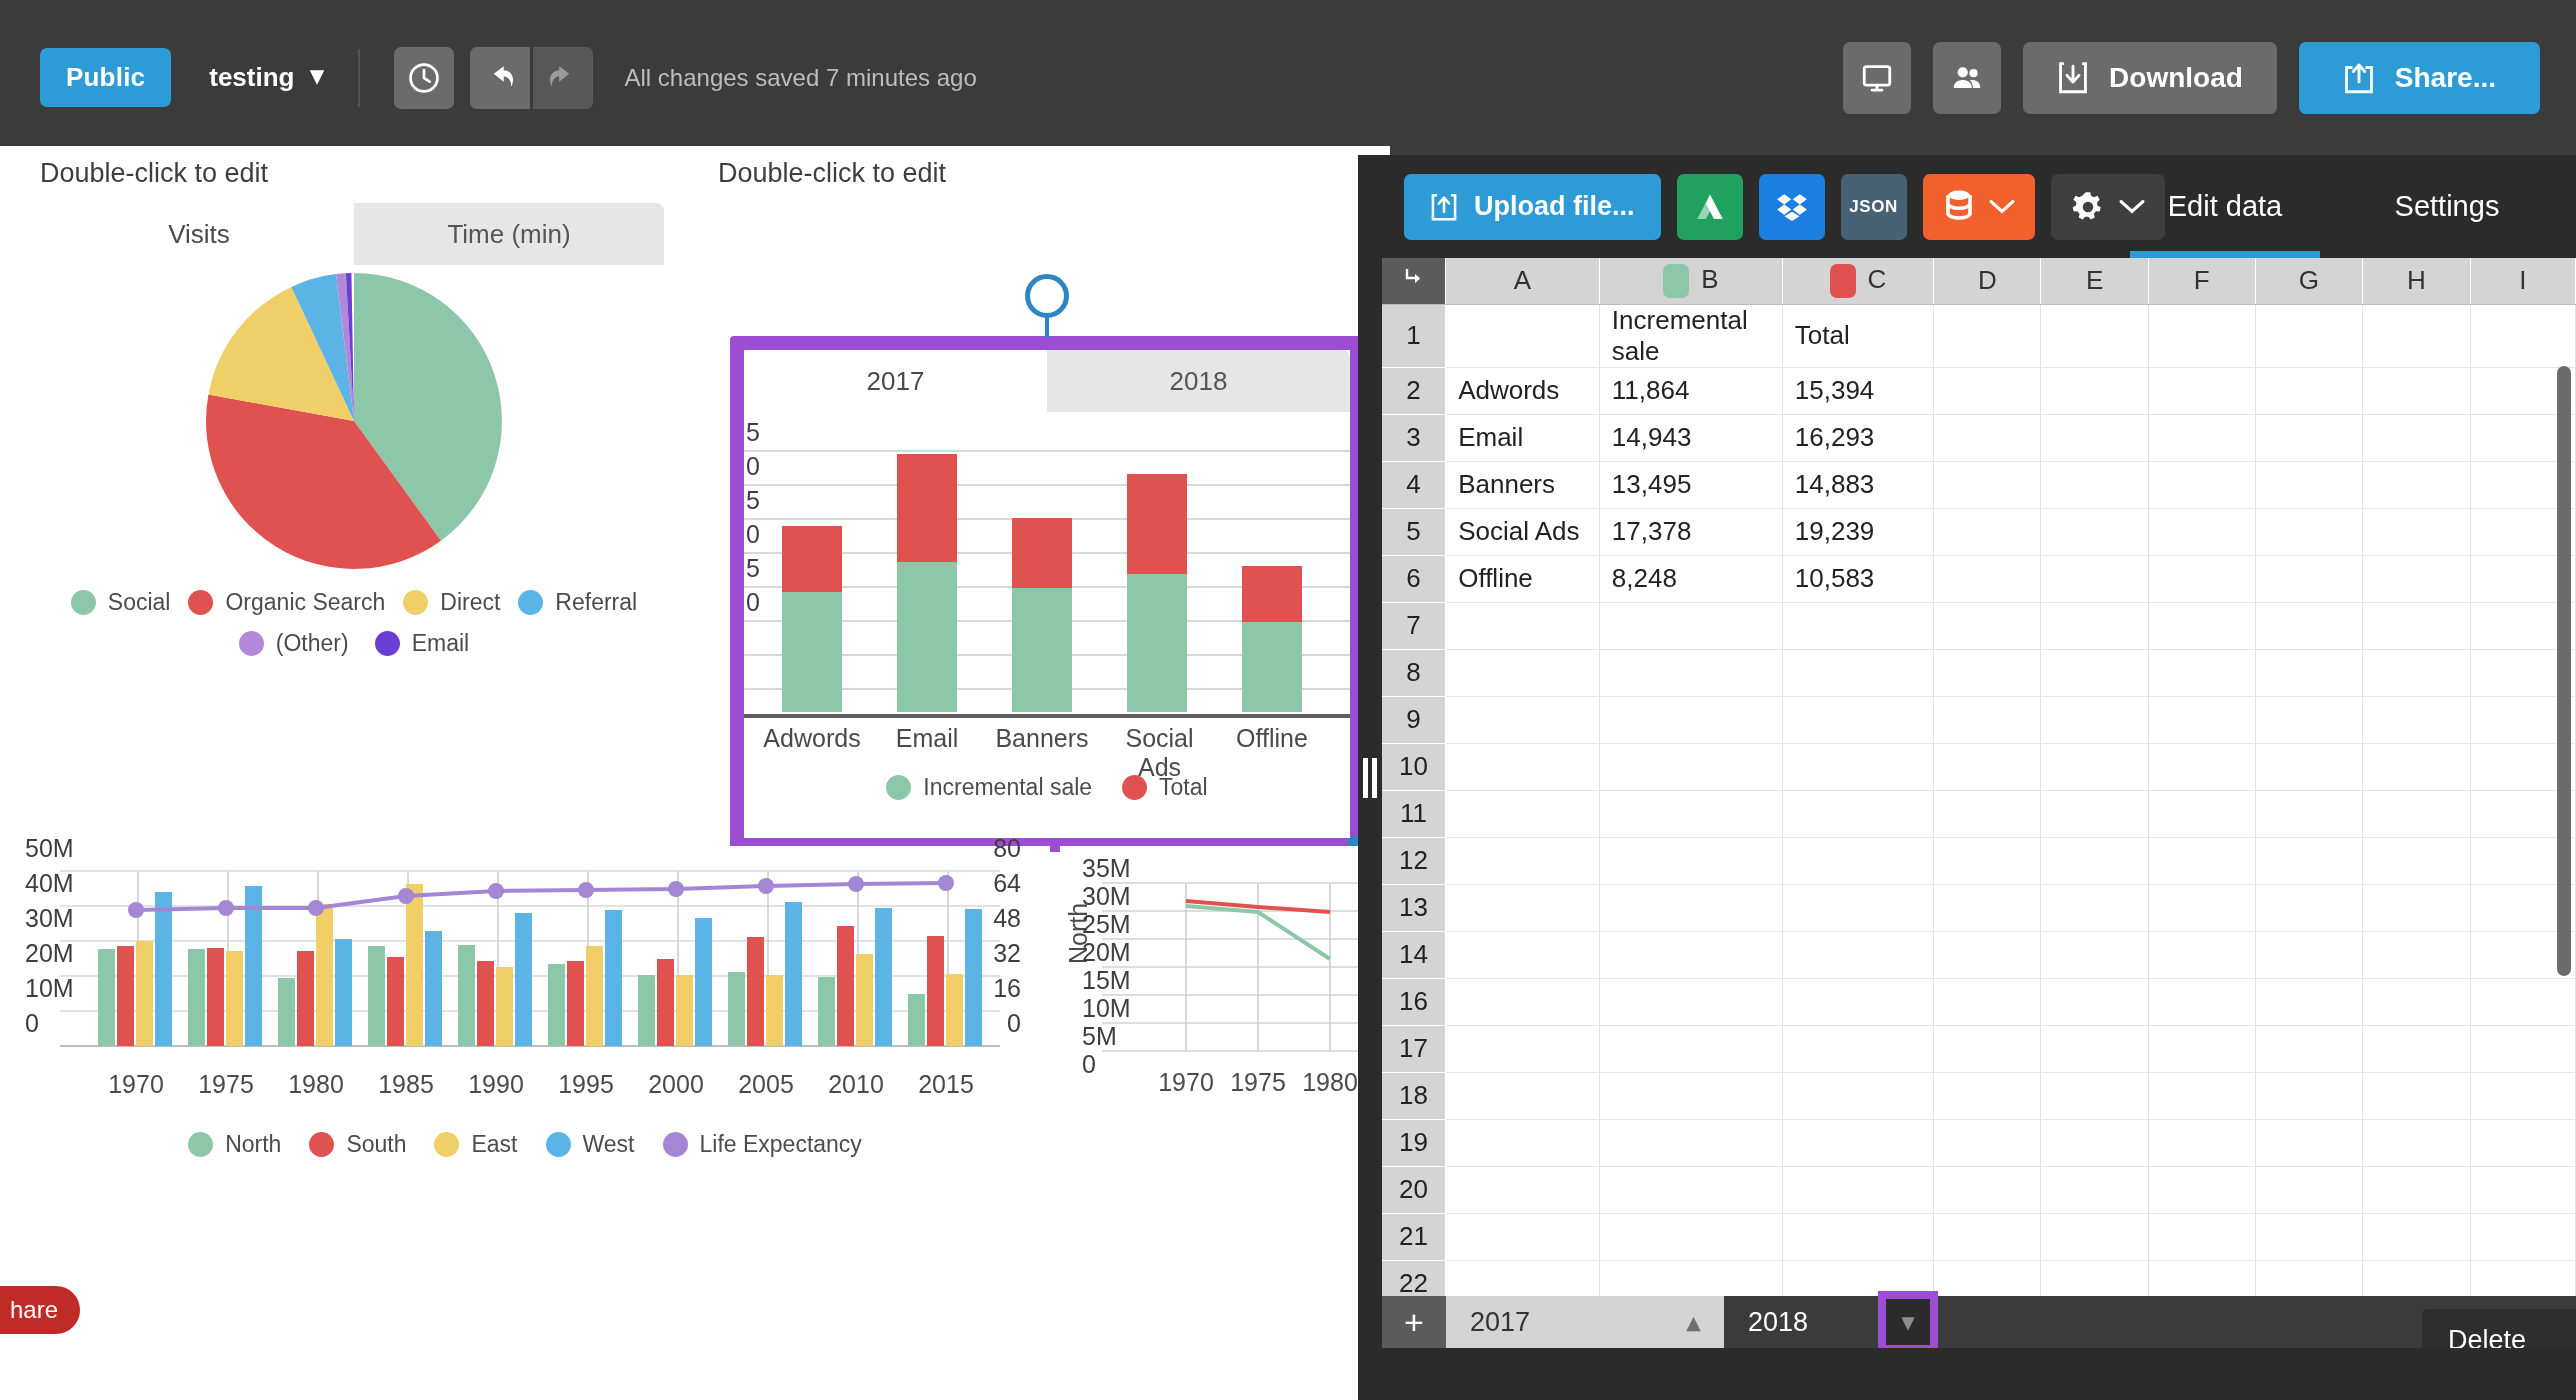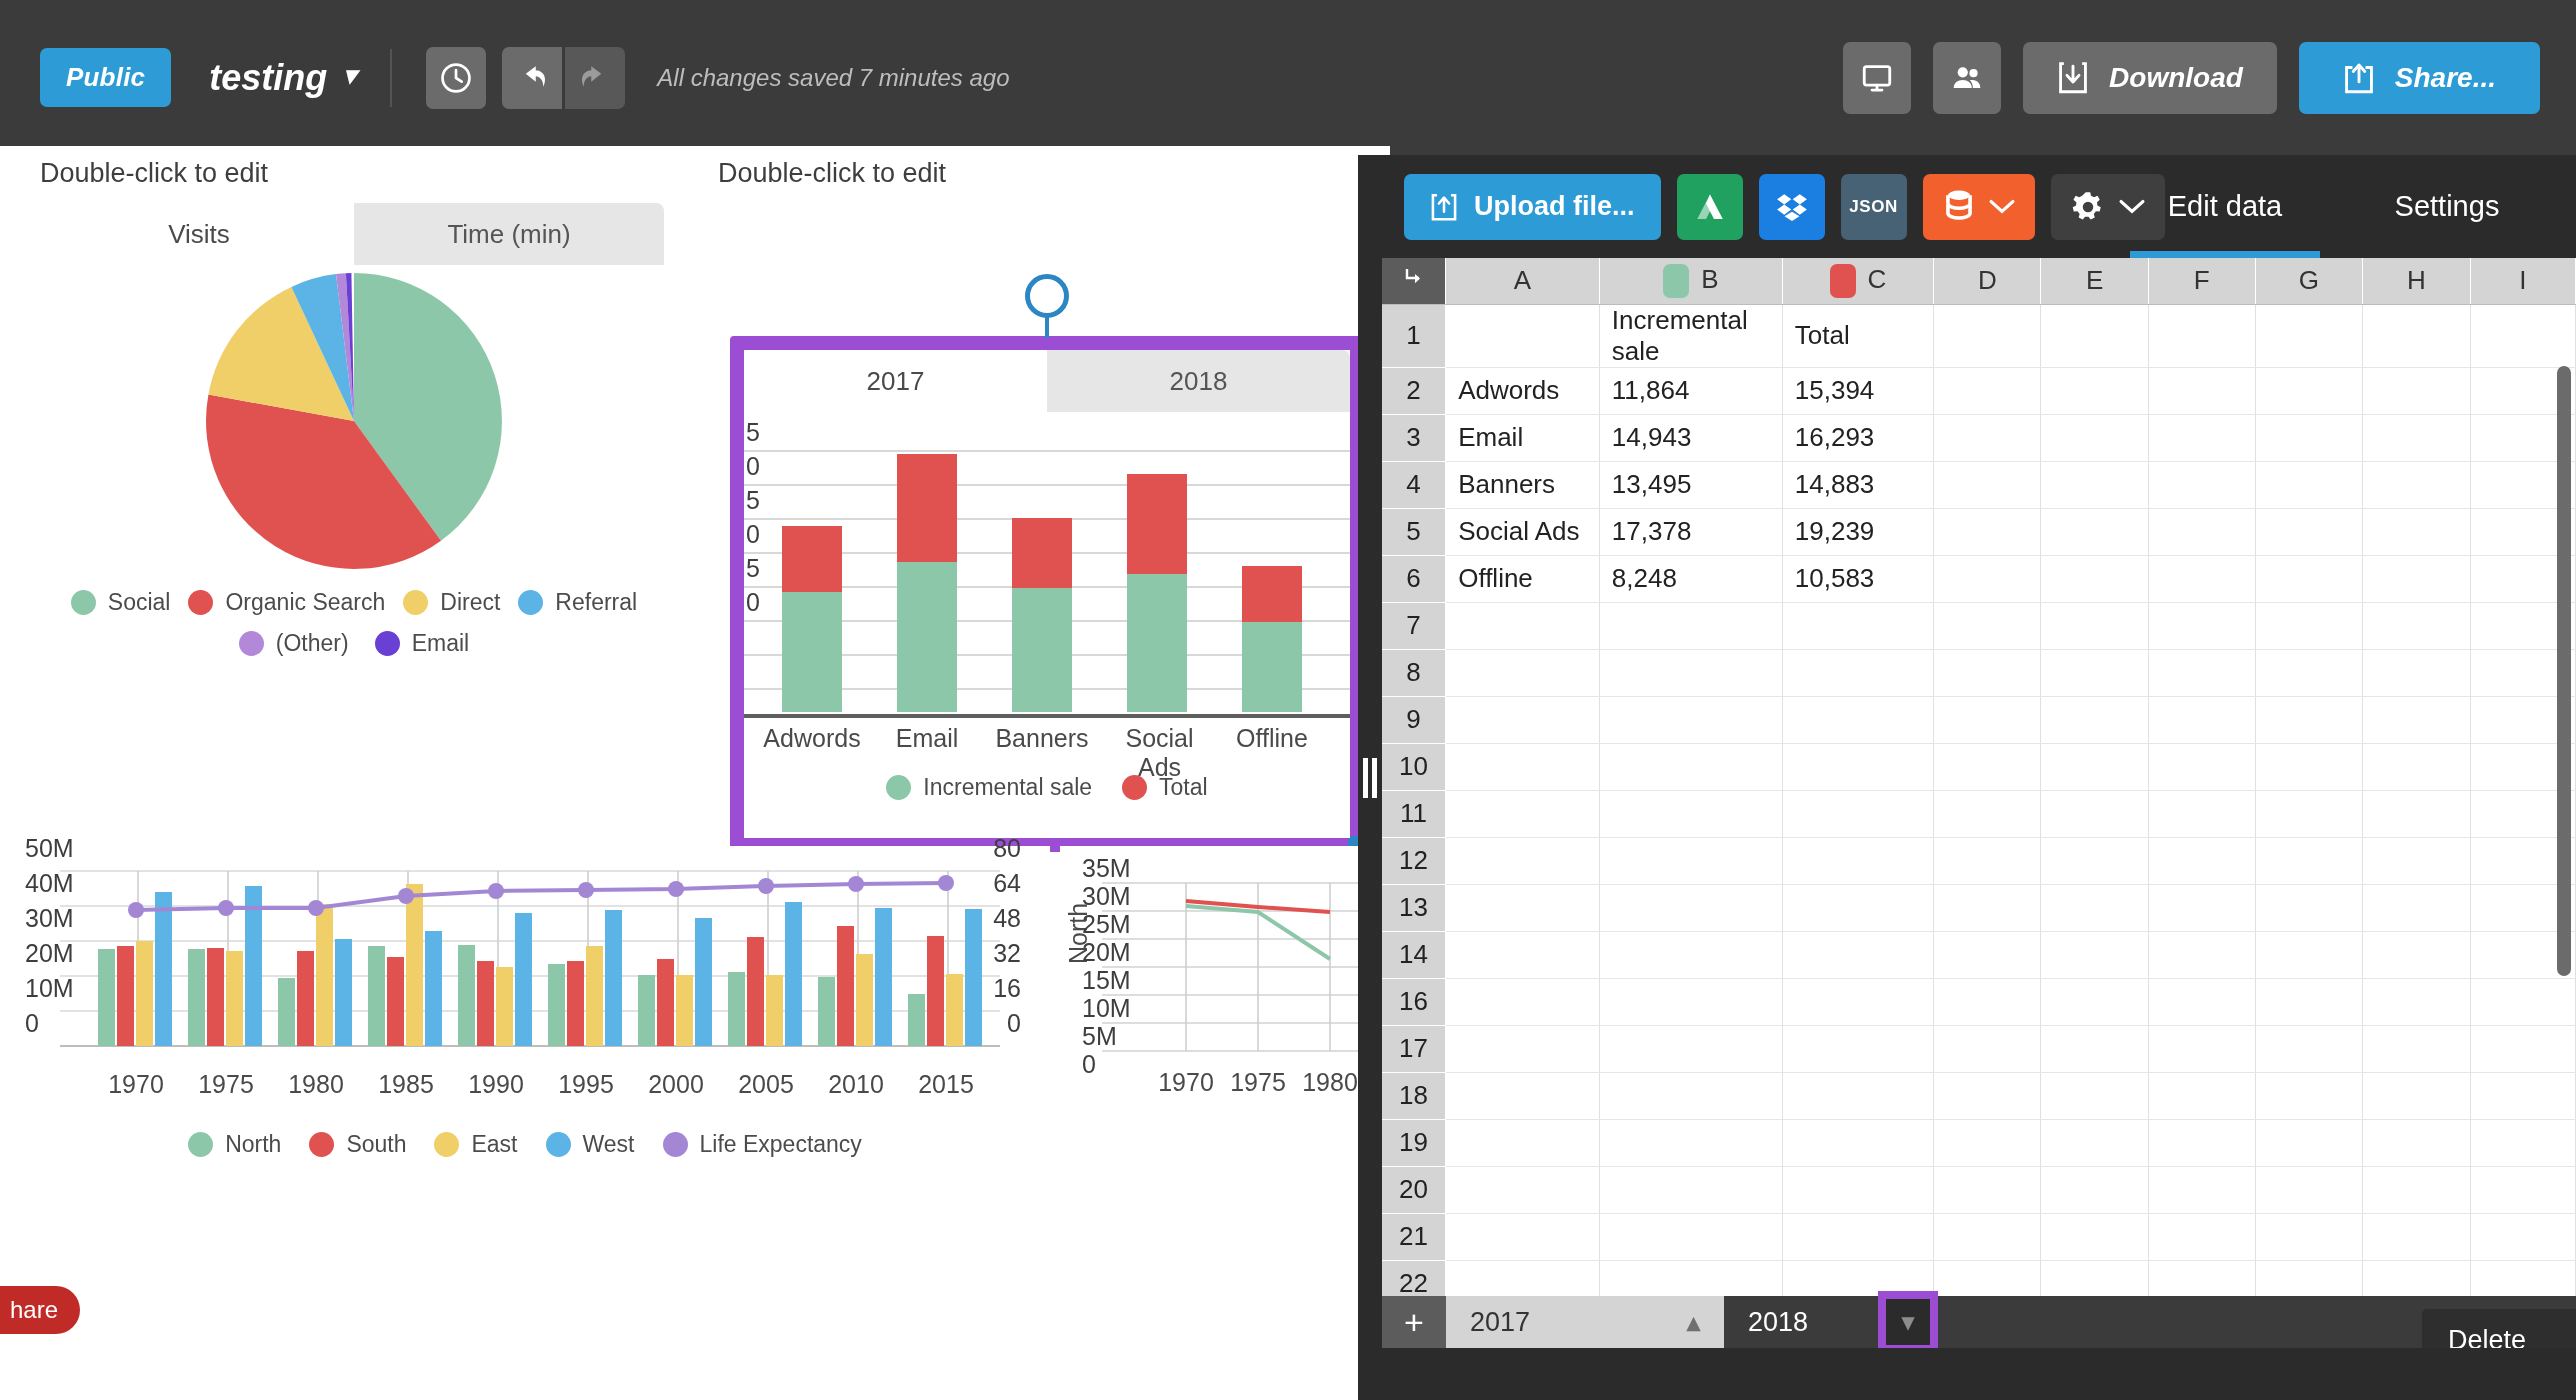--- a/index.html
+++ b/index.html
@@ -5,24 +5,24 @@
   html,body{margin:0;padding:0;}
   body{
     width:2576px;height:1400px;overflow:hidden;
     font-family:"Liberation Sans", sans-serif;
     background:#fff;
     -webkit-font-smoothing:antialiased;
   }
   .app{position:relative;width:2576px;height:1400px;}
 
   
-  .topbar{position:absolute;left:0;top:0;width:2576px;height:155px;background:#3b3b3b;font-style:italic;}
+  .topbar{position:absolute;left:0;top:0;width:2576px;height:155px;background:#3b3b3b;}
   .topbar-left{position:absolute;left:0;top:0;height:155px;display:flex;align-items:center;padding-left:40px;}
   .pill-public{background:#2c9bd6;color:#fff;border-radius:7px;padding:14px 26px;font-size:26px;font-weight:bold;letter-spacing:.2px;}
-  .doc-title{color:#fff;font-size:36px;font-weight:bold;margin-left:38px;}
+  .doc-title{color:#fff;font-size:26px;font-weight:bold;margin-left:38px;}
   .caret-down{display:inline-block;margin-left:16px;color:#fff;font-size:26px;font-weight:bold;transform:translateY(-2px);}
   .vdiv{width:2px;height:58px;background:#545454;margin-left:34px;margin-right:34px;}
   .iconbtn{background:#6b6b6b;border-radius:7px;width:60px;height:62px;display:flex;align-items:center;justify-content:center;}
   .iconbtn.dim{background:#585858;}
   .iconbtn svg{display:block;}
   .undo-group{display:flex;gap:3px;margin-left:16px;}
   .saved-text{color:#bdbdbd;font-size:24px;margin-left:32px;}
 
   .topbar-right{position:absolute;right:36px;top:0;height:155px;display:flex;align-items:center;gap:22px;}
   .sqbtn{background:#6b6b6b;border-radius:7px;width:68px;height:72px;display:flex;align-items:center;justify-content:center;}

